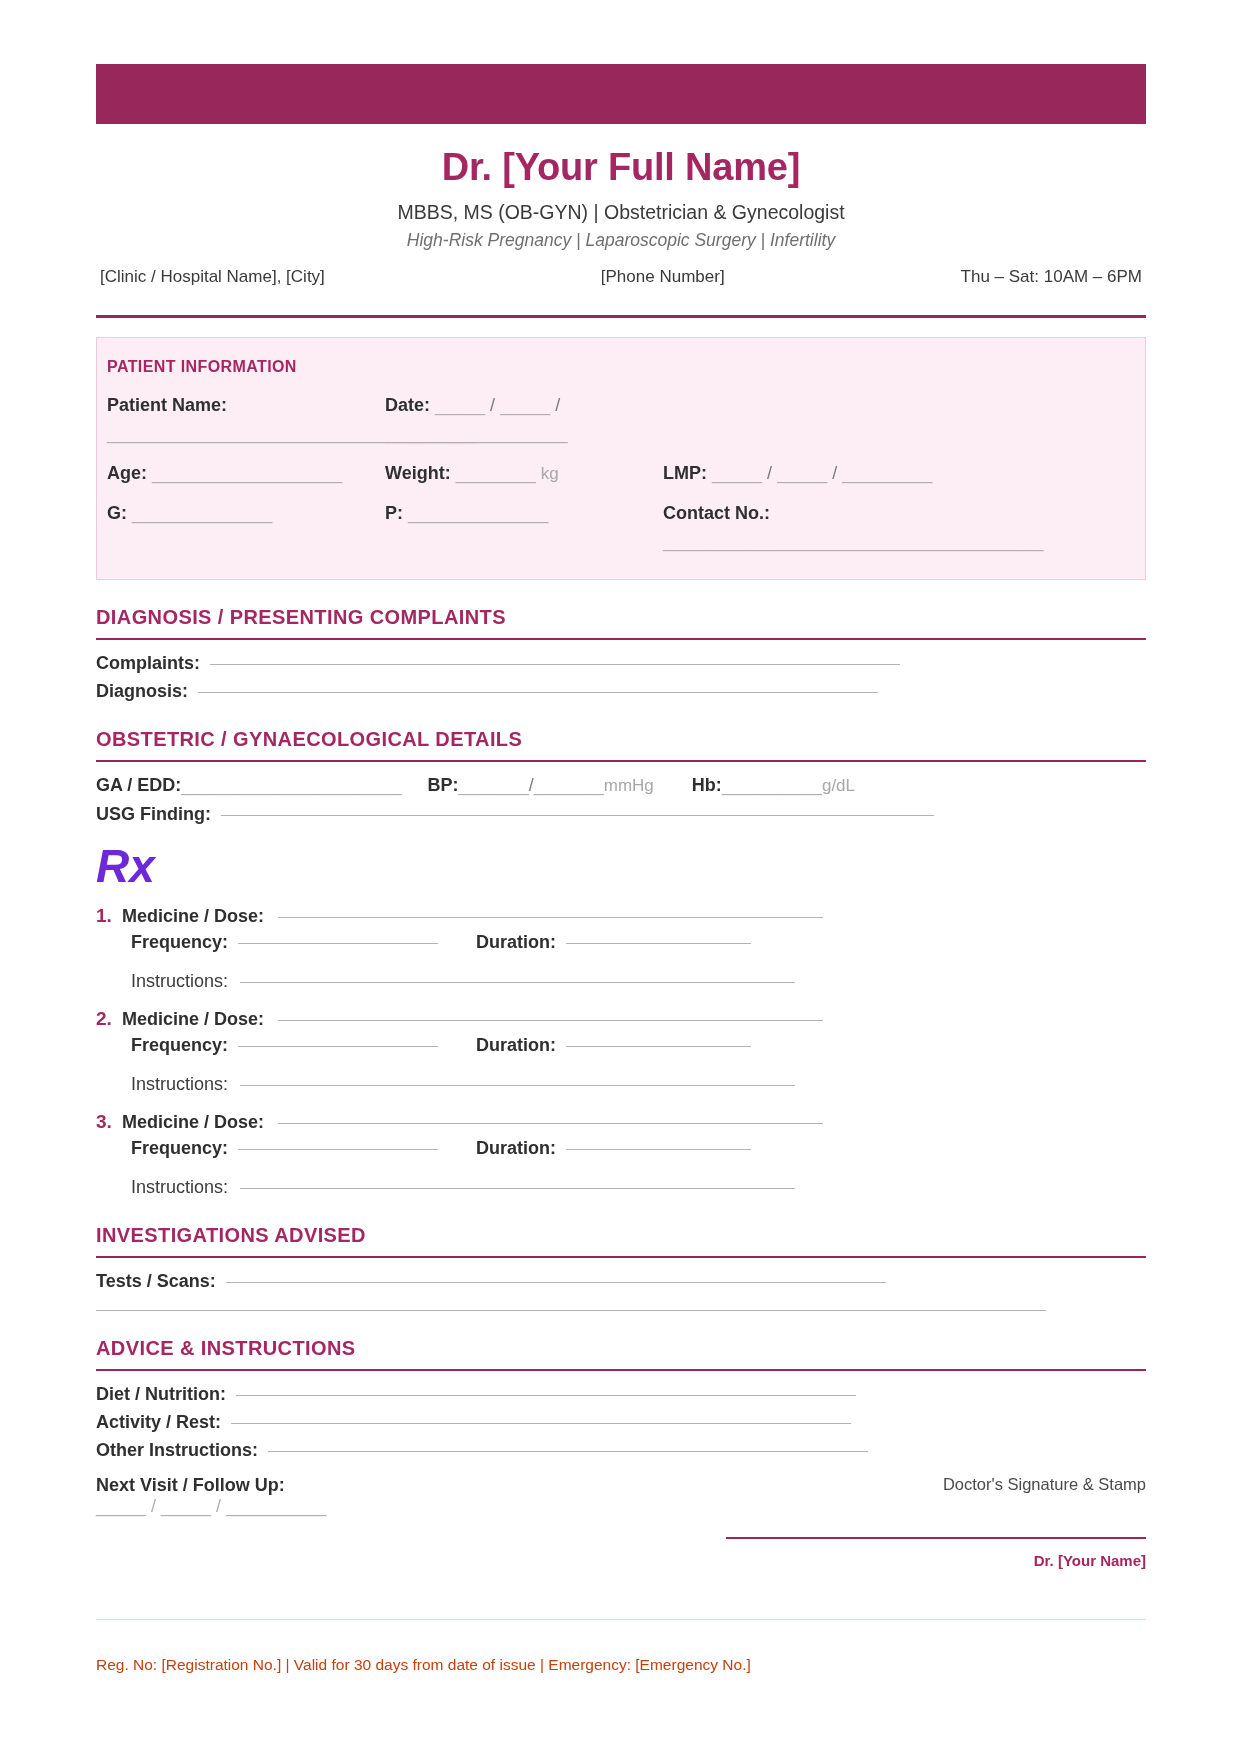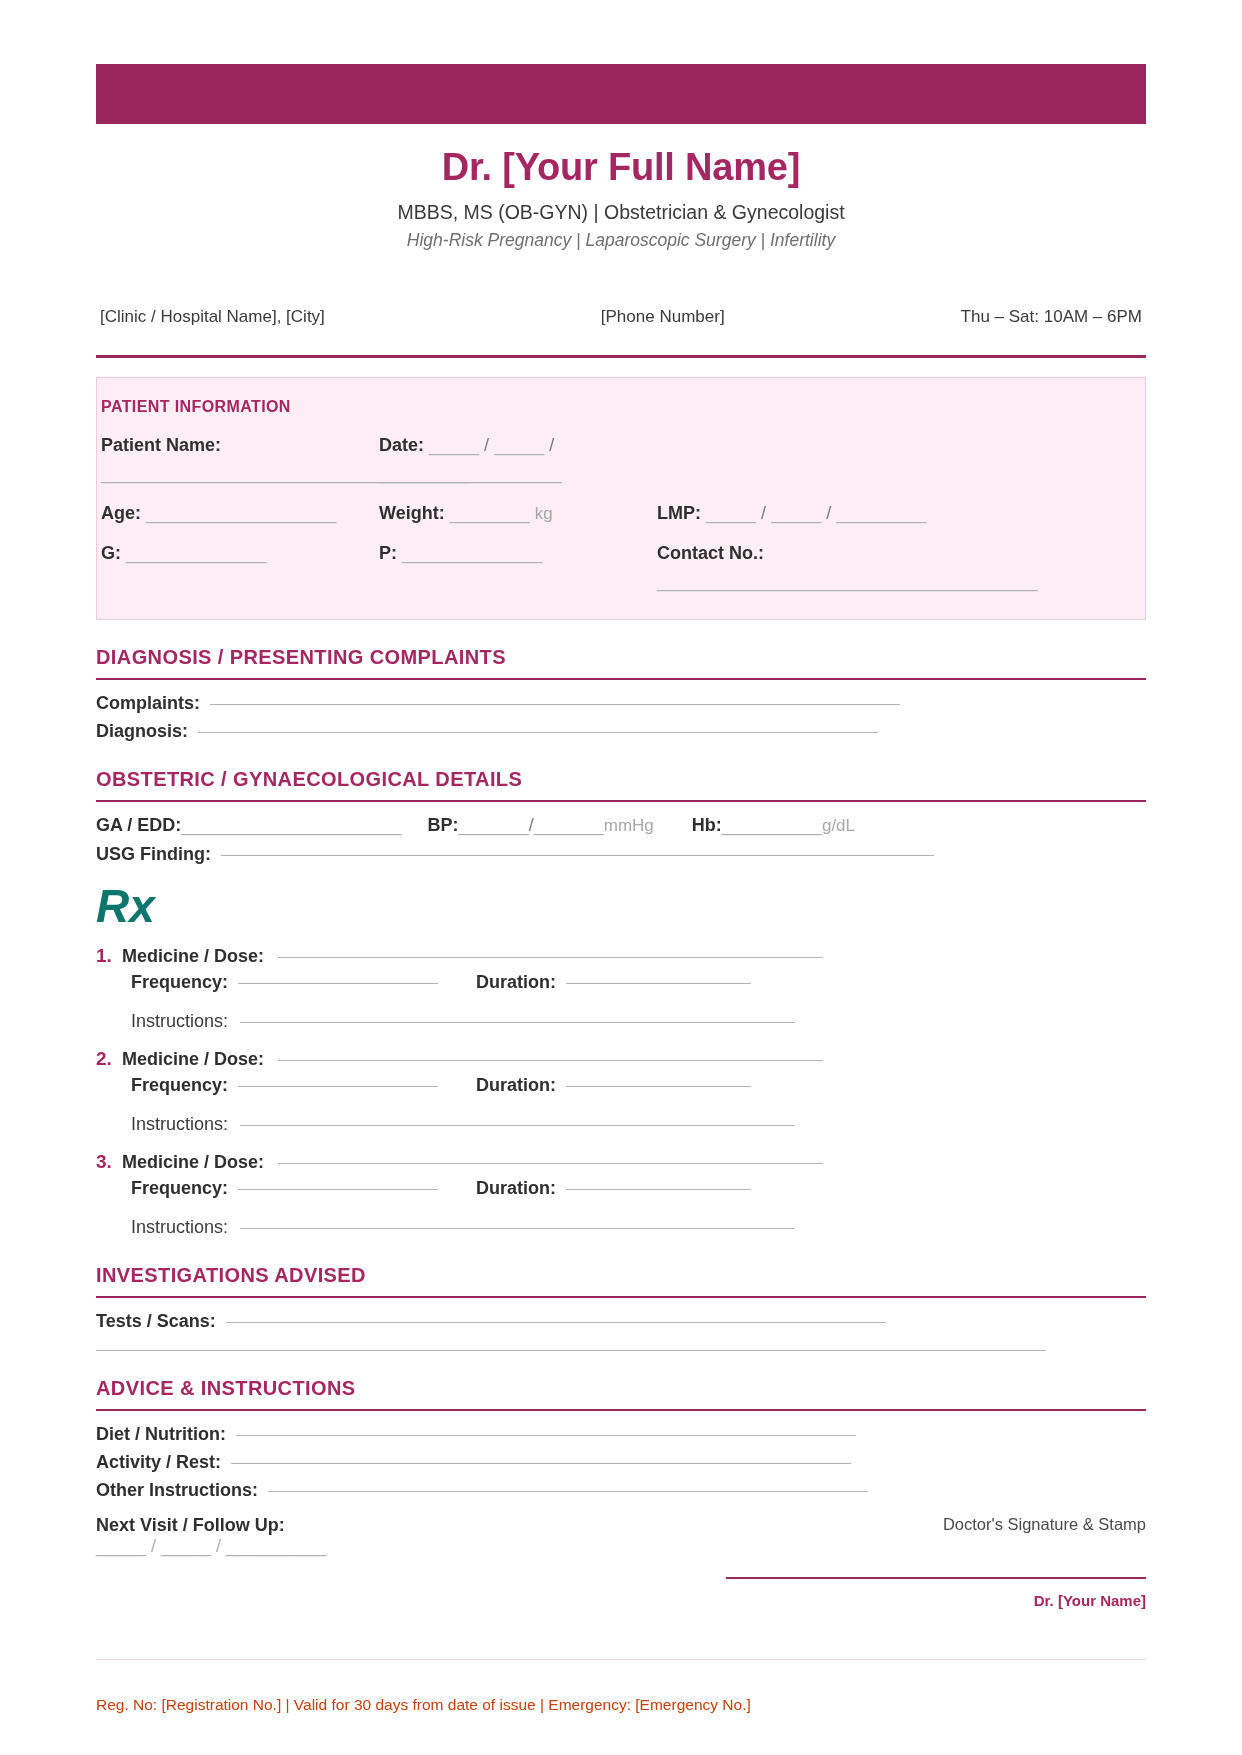--- a/index.html
+++ b/index.html
@@ -50,32 +50,32 @@
   }
   .contact-row {
     display: flex;
     justify-content: space-between;
     align-items: baseline;
     font-size: 17px;
     color: #3a3a3a;
     margin-top: 16px;
     padding: 0 4px;
   }
-  .contact-row .mid { flex: 0 0 auto; margin-left: 40px; margin-top: 40px; }
+  .contact-row .mid { flex: 0 0 auto; margin-left: 40px; }
   .header-rule {
     border-top: 3px solid #98275b;
     margin-top: 28px;
   }
 
   
   .patient-box {
     background: #fceef4;
     border: 1px solid #f0c9dc;
     margin-top: 19px;
-    padding: 20px 22px 24px 4px;
+    padding: 20px 22px 24px 10px;
   }
   .box-title {
     color: #a52761;
     font-size: 16px;
     font-weight: bold;
     letter-spacing: 0.4px;
     margin-bottom: 16px;
   }
   .pi-grid {
     display: grid;
@@ -136,21 +136,21 @@
     font-size: 18px;
     margin-bottom: 8px;
     gap: 0;
   }
   .ob-row .lbl { font-weight: bold; color: #2f2f2f; }
   .gap-a { width: 26px; }
   .gap-b { width: 38px; }
 
   
   .rx {
-    color: #0f766e;
+    color: #6d28d9;
     font-size: 46px;
     font-weight: bold;
     font-style: italic;
     margin: 18px 0 16px 0;
     line-height: 1;
   }
   .med-item { margin-bottom: 16px; }
   .med-line1 {
     display: flex; align-items: baseline; font-size: 18px;
   }

